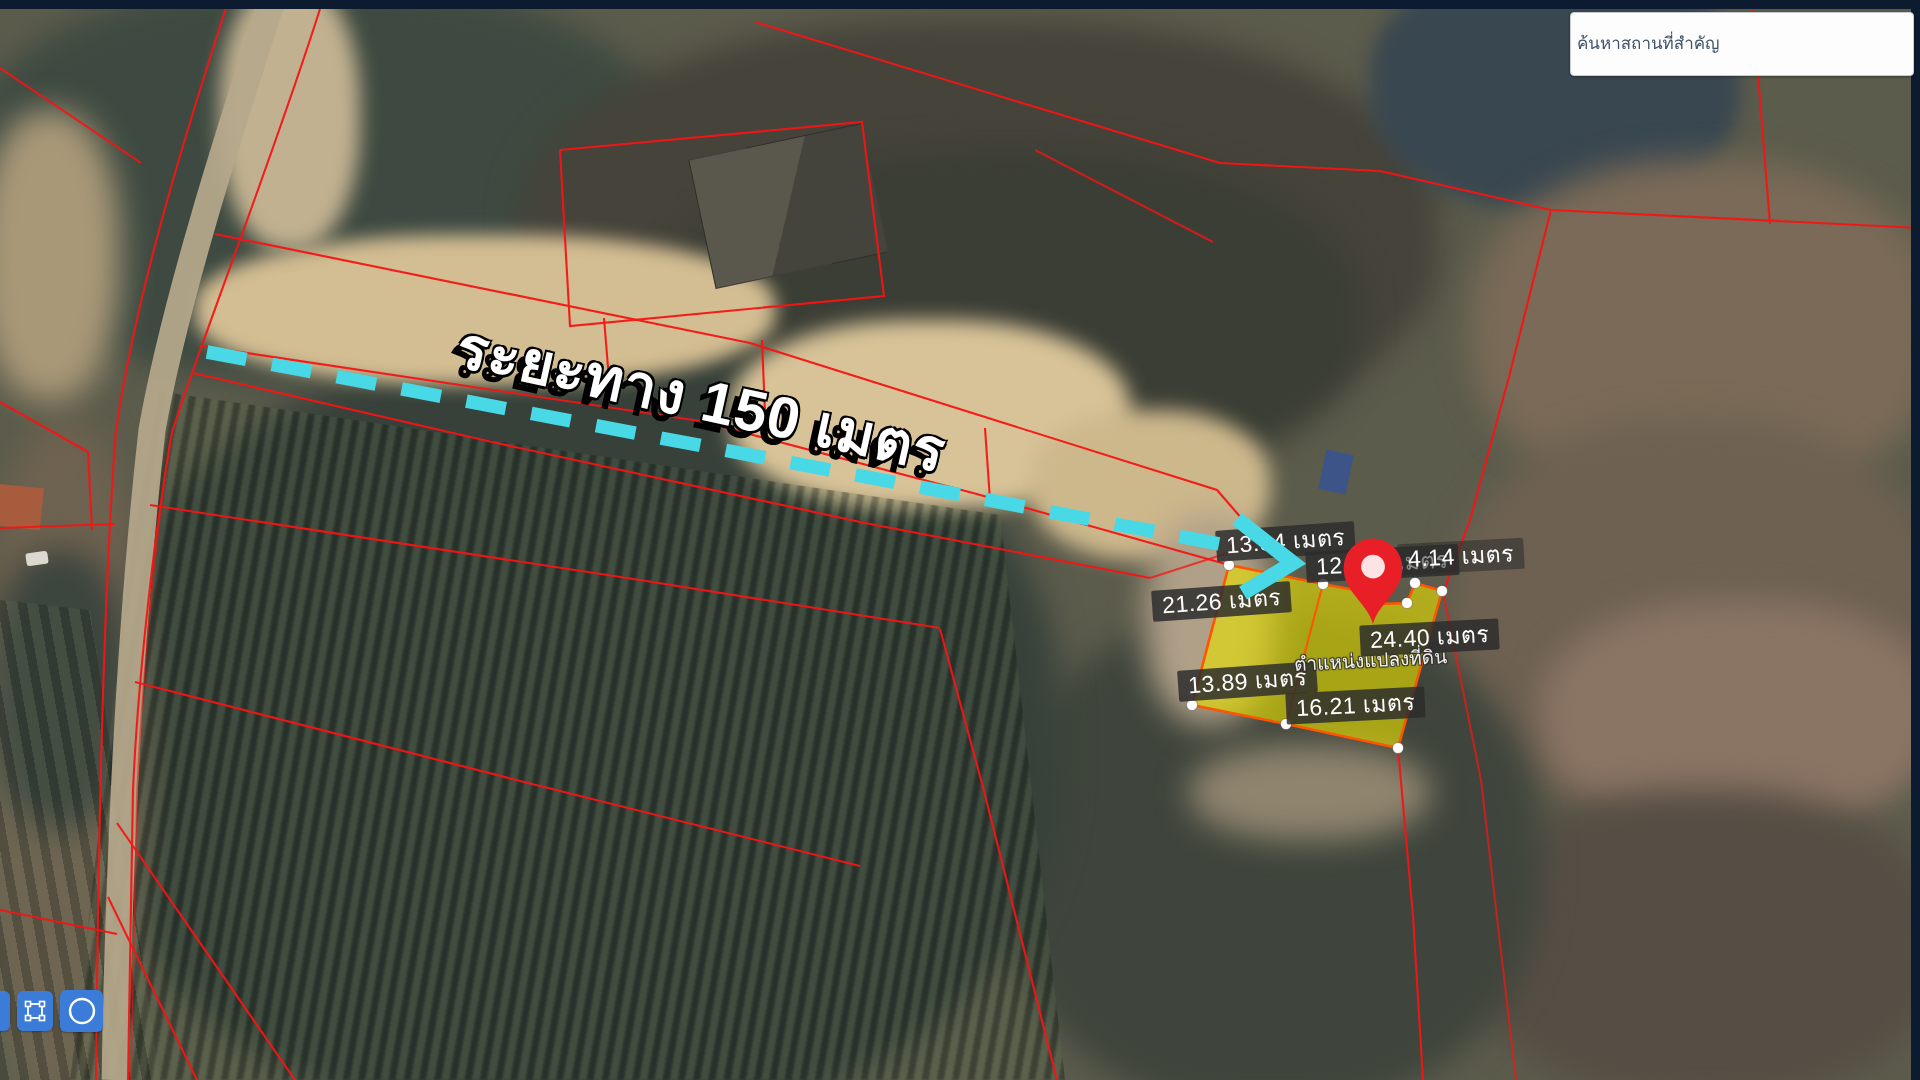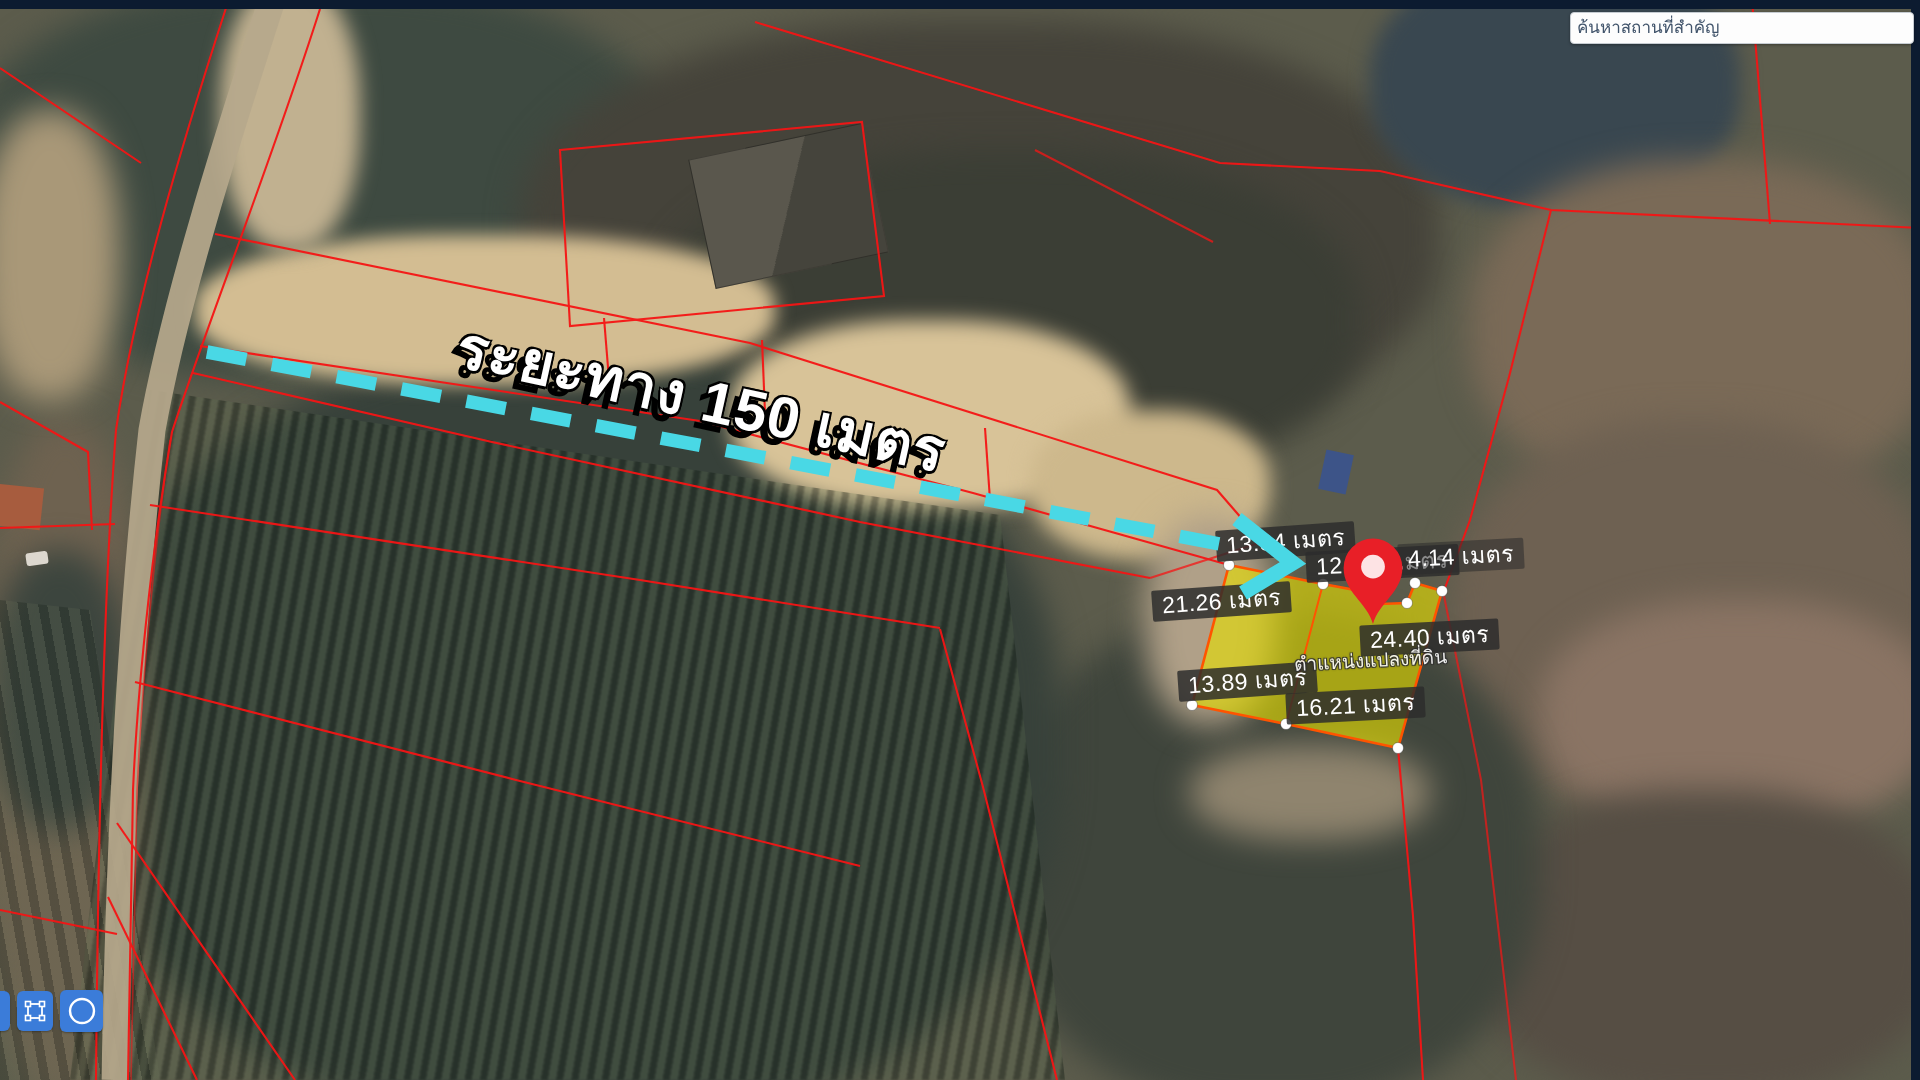--- a/index.html
+++ b/index.html
@@ -23,21 +23,21 @@
     white-space:nowrap;letter-spacing:.5px;}
   #pos-label{position:absolute;color:#fdfdfd;font-size:19px;white-space:nowrap;opacity:.9;
     text-shadow:0 0 3px #2a2a2a,1px 1px 0 #333,-1px -1px 0 #333,1px -1px 0 #333,-1px 1px 0 #333;}
   #big-label{position:absolute;left:468px;top:300px;color:#fff;font-size:58px;font-weight:800;
     letter-spacing:1px;white-space:nowrap;transform:rotate(12.4deg);transform-origin:left top;
     text-shadow:-7px 9px 0 #000,-2px 2px 0 #000,2px 2px 0 #000,-2px -2px 0 #000,2px -2px 0 #000,0 3px 0 #000;}
   
   #topbar{position:absolute;left:0;top:0;width:1920px;height:9px;background:#0c1b30;}
   #rightbar{position:absolute;right:0;top:0;width:9px;height:1080px;background:#0c1b30;}
   #search{position:absolute;left:1570px;top:12px;width:330px;height:28px;background:#fdfdfd;
-    border:1px solid #c6ccd2;border-radius:4px;padding:1px 6px;font-size:17px;color:#0f766e;
+    border:1px solid #c6ccd2;border-radius:4px;padding:17px 6px;font-size:17px;color:#0f766e;
     box-shadow:0 1px 3px rgba(0,0,0,.35);outline:none;font-family:"Liberation Sans",sans-serif;}
   #search::placeholder{color:#40536a;opacity:1;}
   .toolbtn{position:absolute;background:#3b7cd9;border-radius:6px;box-shadow:0 1px 2px rgba(0,0,0,.3);
     display:flex;align-items:center;justify-content:center;}
 </style>
 </head>
 <body>
 
 <div id="app">
 

